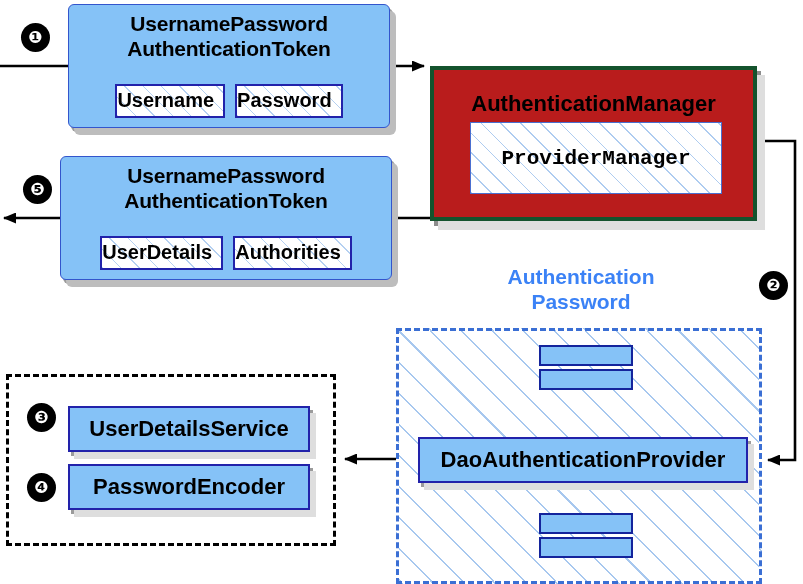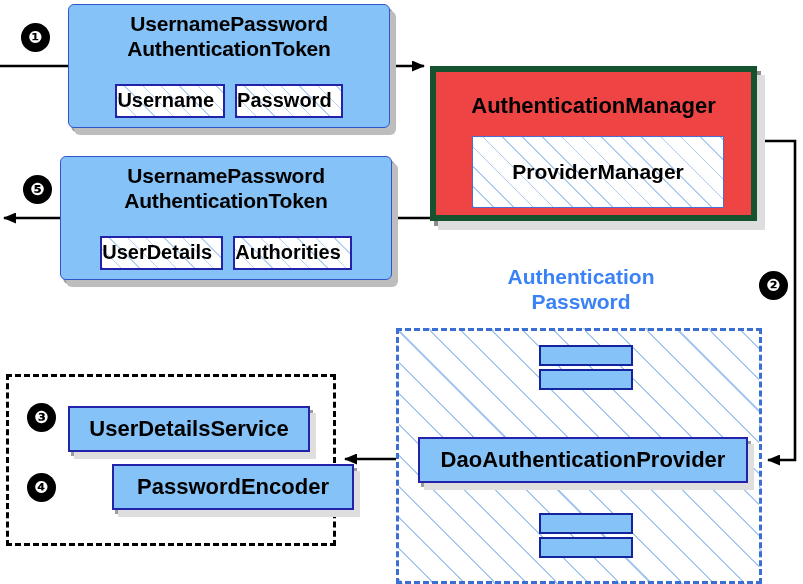--- a/index.html
+++ b/index.html
@@ -31,21 +31,21 @@
   }
 
   
   .rect{
     background:#85c2f7;border:2px solid #2222aa;
     box-shadow:6px 7px 0 0 #dedede, 3px 4px 0 0 #9b9b9b;
     display:flex;align-items:center;justify-content:center;
     font-size:22px;font-weight:bold;color:#000;
   }
   .mgr{
-    background:#ef4444;border:6px solid #14532d;
+    background:#b91c1c;border:4px solid #14532d;
     box-shadow:8px 9px 0 0 #dedede, 4px 5px 0 0 #8d8d8d;
   }
   .mgr-title{
     position:absolute;left:0;right:0;top:21px;text-align:center;
     font-size:22px;font-weight:bold;color:#000;
   }
   .hatchbox{
     position:absolute;background:#ffffff;border:1px solid #4a6fd0;
     background-image:repeating-linear-gradient(45deg,
        rgba(120,170,230,.6) 0 1px, rgba(255,255,255,0) 1px 14px);
@@ -158,21 +158,21 @@
     </div>
     <div class="slotrow">
       <div class="slot">UserDetails</div>
       <div class="slot">Authorities</div>
     </div>
   </div>
   <div class="badge" style="left:24px;top:176px;">❺</div>
 
   <div class="node mgr" style="left:430px;top:66px;width:327px;height:155px;">
     <div class="mgr-title">AuthenticationManager</div>
-    <div class="hatchbox" style="left:36px;top:64px;width:250px;height:70px;">ProviderManager</div>
+    <div class="hatchbox" style="left:36px;top:52px;width:250px;height:70px;font-family:Liberation Mono, monospace;">ProviderManager</div>
   </div>
 
   <div class="caption" style="left:466px;top:264px;width:230px;">
     <span>Authentication</span><br>
     <span>Password</span>
   </div>
   <div class="badge" style="left:760px;top:272px;">❷</div>
 
   <div class="node dashed-blue" style="left:396px;top:328px;width:366px;height:256px;">
 
@@ -183,16 +183,16 @@
     <div class="bar" style="left:140px;top:206px;width:90px;height:17px;"></div>
   </div>
 
   <div class="node rect" style="left:418px;top:437px;width:330px;height:46px;">DaoAuthenticationProvider</div>
 
   <div class="node dashed-black" style="left:6px;top:374px;width:330px;height:172px;"></div>
 
   <div class="node rect" style="left:68px;top:394px;width:242px;height:46px;margin-top:12px;">UserDetailsService</div>
   <div class="badge" style="left:28px;top:404px;">❸</div>
 
-  <div class="node rect" style="left:68px;top:464px;width:242px;height:46px;margin-left:44px;">PasswordEncoder</div>
+  <div class="node rect" style="left:68px;top:464px;width:242px;height:46px;">PasswordEncoder</div>
   <div class="badge" style="left:28px;top:474px;">❹</div>
 
 </div>
 
 </body></html>

